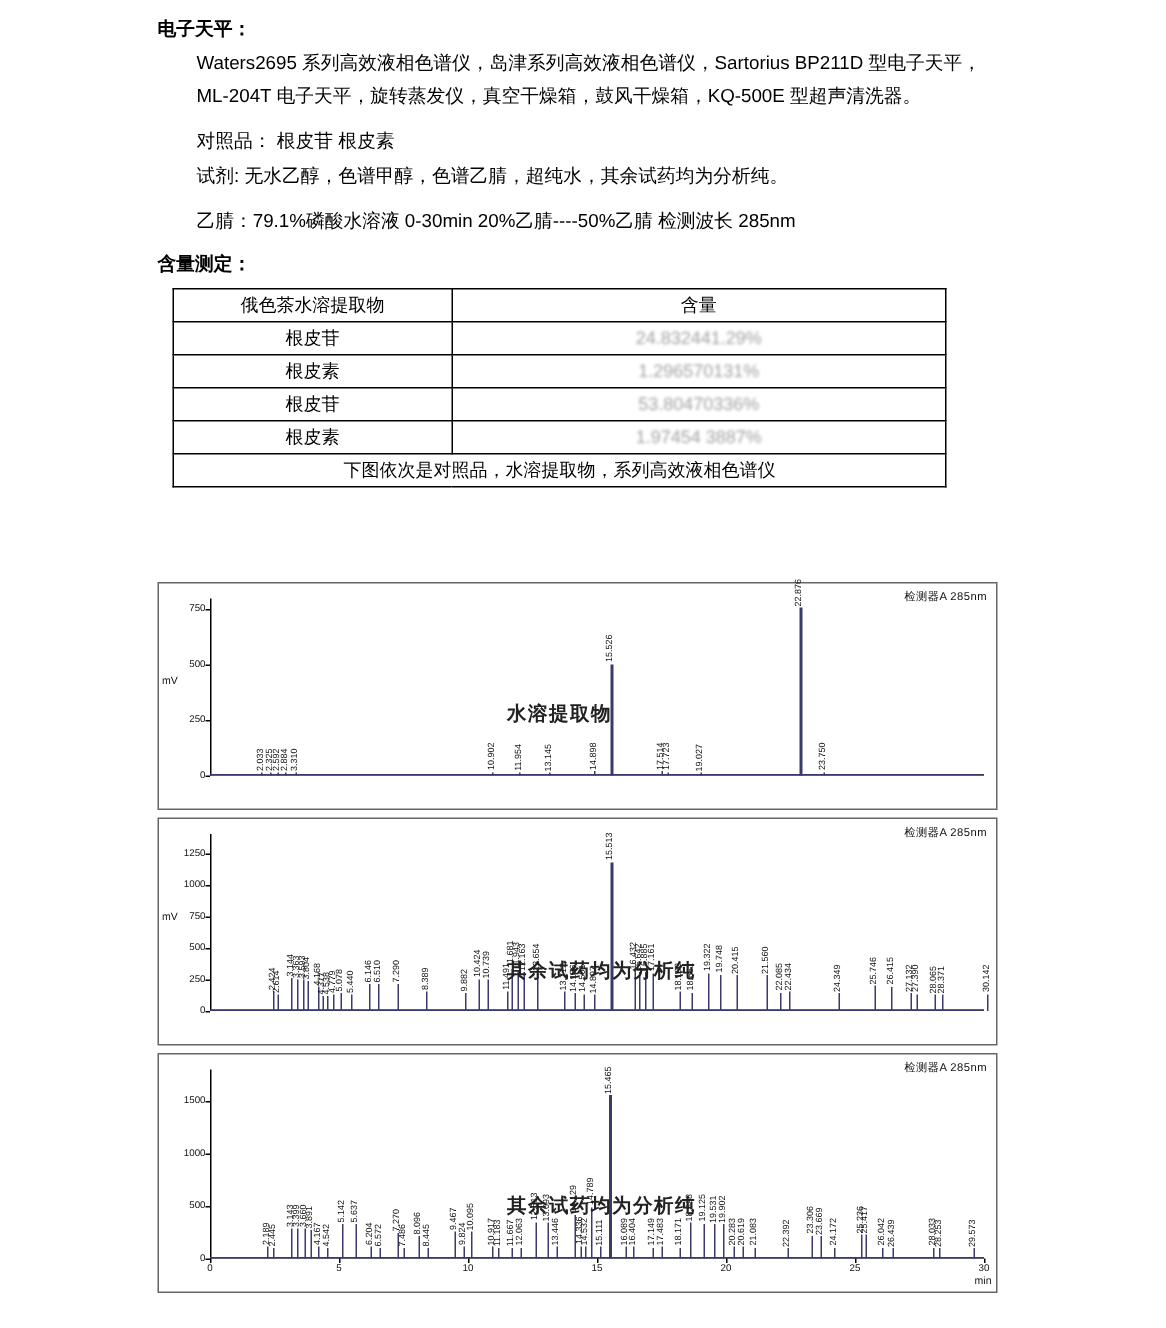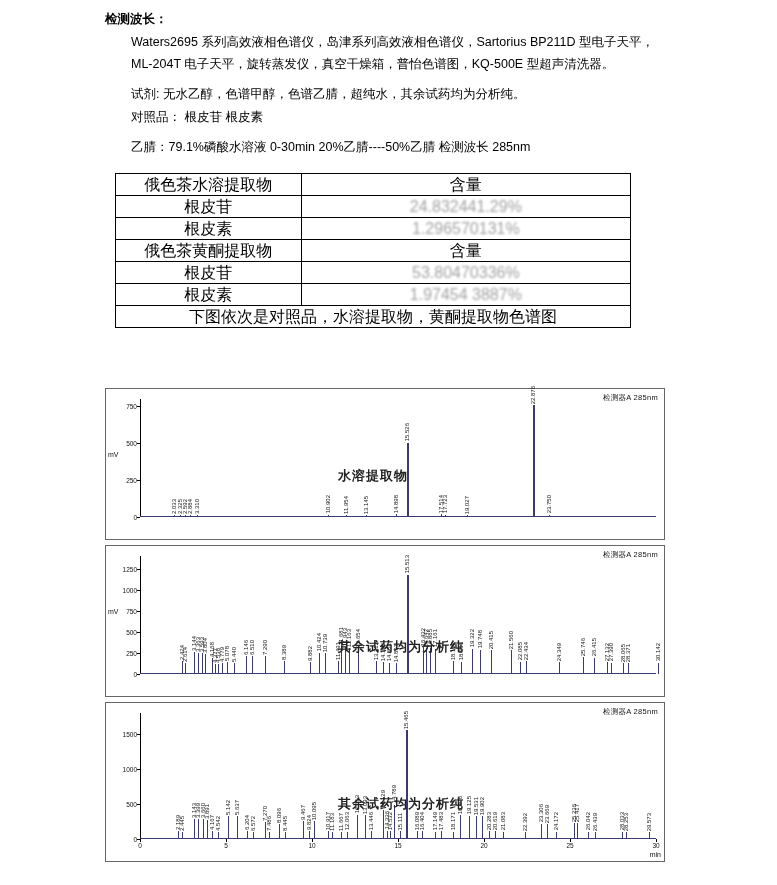--- a/index.html
+++ b/index.html
@@ -48,21 +48,21 @@
     margin-top: 6px;
     padding-left: 5px;
   }
   table.meas {
     border-collapse: collapse;
     width: 516px;
     margin-left: 5px;
   }
   table.meas td {
     border: 1px solid #000;
-    font-size: 16px;
+    font-size: 12px;
     text-align: center;
     height: 21px;
     line-height: 21px;
     padding: 0;
   }
   td.c1 { width: 186px; }
   td.c2 { width: 330px; }
   .redacted {
     position: relative;
     display: inline-block;
@@ -191,64 +191,61 @@
     bottom: 0;
   }
 </style>
 </head>
 <body>
 
 <div class="page">
 
   <div class="content">
 
-    <div class="sec-title">检测波长：</div>
-    <div class="para">Waters2695 系列高效液相色谱仪，岛津系列高效液相色谱仪，Sartorius BP211D 型电子天平，ML-204T 电子天平，旋转蒸发仪，真空干燥箱，普怡色谱图，KQ-500E 型超声清洗器。</div>
+    <div class="sec-title">电子天平：</div>
+    <div class="para">Waters2695 系列高效液相色谱仪，岛津系列高效液相色谱仪，Sartorius BP211D 型电子天平，ML-204T 电子天平，旋转蒸发仪，真空干燥箱，鼓风干燥箱，KQ-500E 型超声清洗器。</div>
 
     <div class="gap"></div>
 
+    <div class="para">对照品：  根皮苷 根皮素</div>
     <div class="para">试剂: 无水乙醇，色谱甲醇，色谱乙腈，超纯水，其余试药均为分析纯。</div>
-    <div class="para">对照品：  根皮苷 根皮素</div>
 
     <div class="gap"></div>
 
     <div class="para">乙腈：79.1%磷酸水溶液   0-30min   20%乙腈----50%乙腈    检测波长 285nm</div>
 
     <div class="gap"></div>
 
+    <div class="sec-title">含量测定：</div>
 
     <div class="tbl-wrap">
       <table class="meas">
         <tbody>
             <tr>
           <td class="c1">俄色茶水溶提取物</td>
           <td class="c2">含量</td>
         </tr>
         <tr>
           <td class="c1">根皮苷</td>
           <td class="c2"><span class="redacted">24.832441.29%</span></td>
         </tr>
         <tr>
           <td class="c1">根皮素</td>
           <td class="c2"><span class="redacted">1.296570131%</span></td>
         </tr>
         <tr>
-          <td class="c1">俄色茶黄酮提取物</td>
-          <td class="c2">含量</td>
-        </tr>
-        <tr>
           <td class="c1">根皮苷</td>
           <td class="c2"><span class="redacted">53.80470336%</span></td>
         </tr>
         <tr>
           <td class="c1">根皮素</td>
           <td class="c2"><span class="redacted">1.97454 3887%</span></td>
         </tr>
         <tr class="note-row">
-          <td colspan="2">下图依次是对照品，水溶提取物，黄酮提取物色谱图</td>
+          <td colspan="2">下图依次是对照品，水溶提取物，系列高效液相色谱仪</td>
         </tr>
       </tbody>
         </table>
     </div>
   </div>
 
   <div class="charts">
 
     <div class="chart-box c1">
       <div class="det-label">检测器A 285nm</div>

